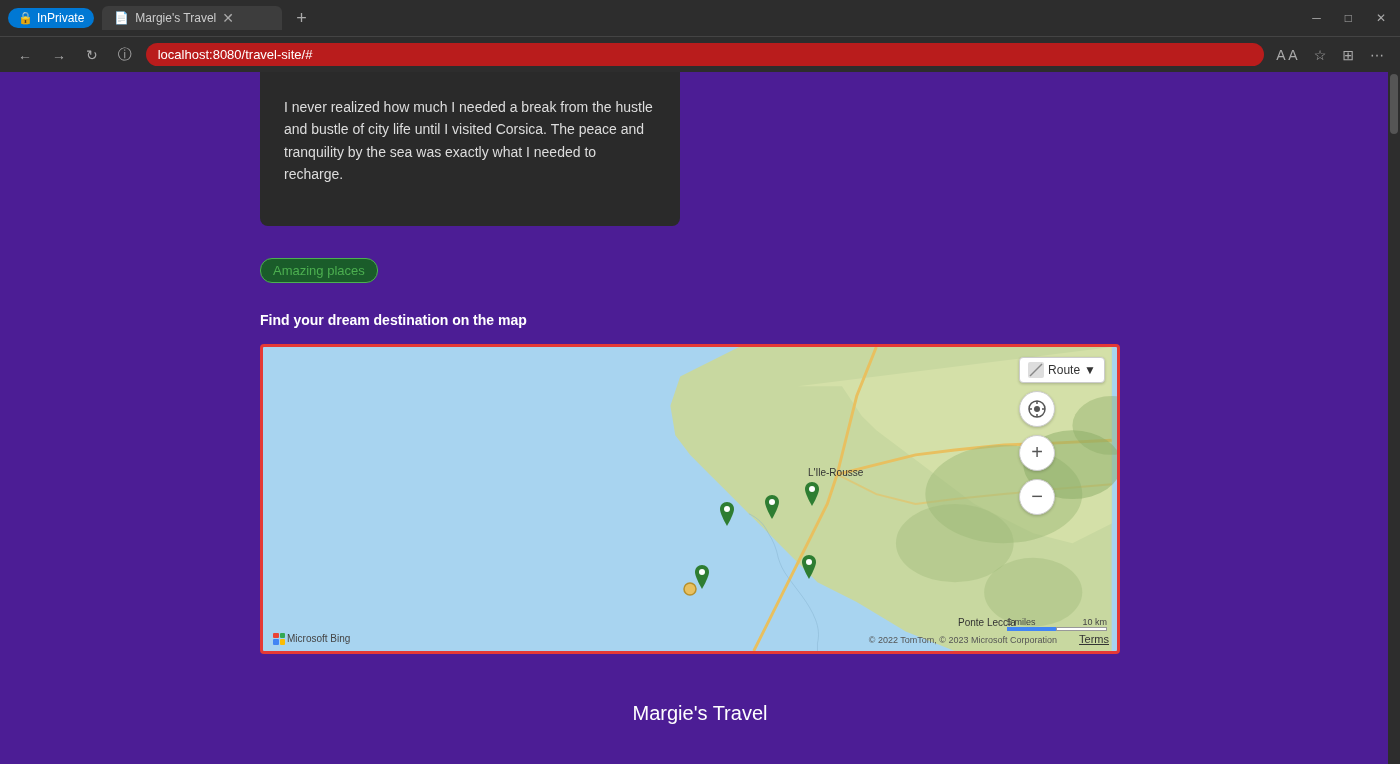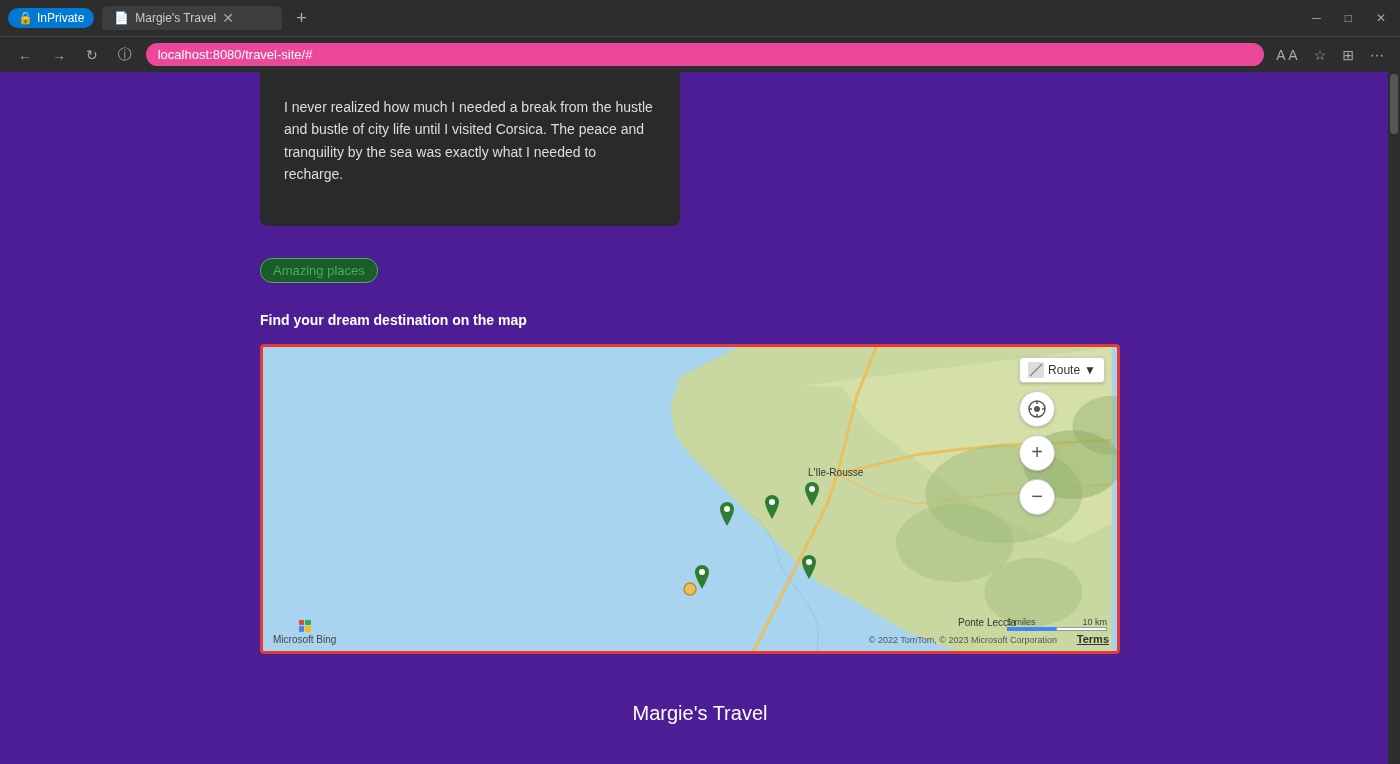--- a/index.html
+++ b/index.html
@@ -85,21 +85,21 @@
       border-top: 1px solid #444;
     }
     .nav-btn {
       font-size: 14px;
       color: #aaa;
       cursor: pointer;
       padding: 2px 6px;
     }
     .url-bar {
       flex: 1;
-      background: #ec4899;
+      background: #b91c1c;
       border: none;
       border-radius: 16px;
       padding: 4px 12px;
       color: #fff;
       font-size: 13px;
       outline: none;
     }
     .toolbar-icons {
       display: flex;
       gap: 8px;
@@ -257,21 +257,20 @@
       display: flex;
       align-items: center;
       gap: 4px;
     }
     .bing-logo {
       display: flex;
       align-items: center;
       gap: 2px;
       font-size: 10px;
       color: #444;
-      flex-direction: column;
     }
     .bing-squares {
       display: grid;
       grid-template-columns: 1fr 1fr;
       gap: 1px;
       width: 12px;
       height: 12px;
     }
     .bing-sq { border-radius: 1px; }
     .bing-sq.red { background: #ea4335; }
@@ -285,21 +284,21 @@
       right: 60px;
       font-size: 9px;
       color: #555;
     }
     .map-terms {
       position: absolute;
       bottom: 6px;
       right: 8px;
       font-size: 11px;
       color: #333;
-      font-weight: 700;
+      font-weight: 400;
       cursor: pointer;
       text-decoration: underline;
     }
     .map-scale {
       position: absolute;
       bottom: 20px;
       right: 10px;
       font-size: 9px;
       color: #555;
       text-align: right;

